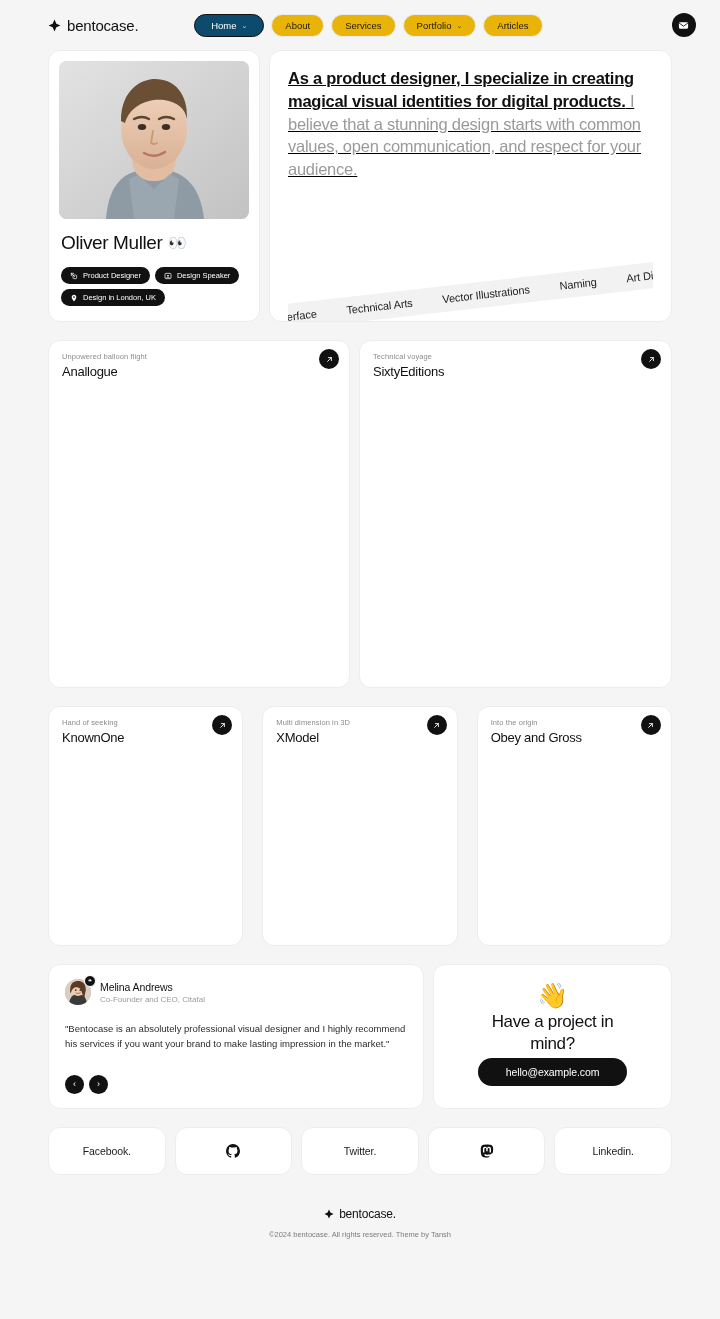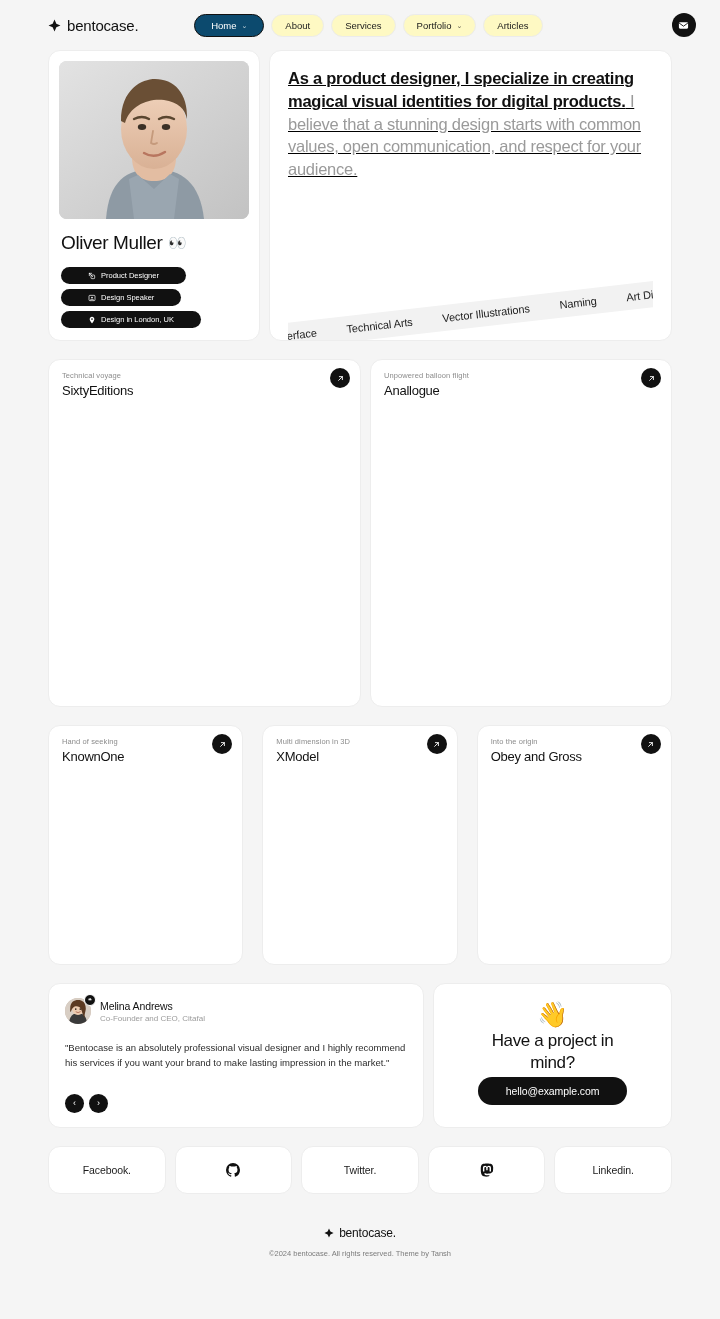--- a/index.html
+++ b/index.html
@@ -40,21 +40,21 @@
   }
   .nav-item {
     display: flex;
     align-items: center;
     gap: 5px;
     height: 23px;
     padding: 0 13px;
     border-radius: 999px;
     font-size: 9.5px;
     color: #1a1a1a;
-    background: #fef9c3;
+    background: #eab308;
     border: 1px solid #ebebeb;
     white-space: nowrap;
   }
   .nav-item.active {
     background: #0c4a6e;
     color: #ffffff;
     border-color: #111111;
     padding: 0 16px;
   }
   .nav-caret { font-size: 7px; opacity: .75; line-height: 1; }
@@ -116,21 +116,21 @@
     margin: 13px 0 0 2px;
   }
   .tag {
     display: inline-flex;
     align-items: center;
     gap: 5px;
     background: #111111;
     color: #ffffff;
     border-radius: 999px;
     height: 17px;
-    padding: 0 27px;
+    padding: 0 9px;
     font-size: 7.5px;
     white-space: nowrap;
   }
   .tag svg { width: 8px; height: 8px; display: block; flex: none; }
 
   .intro-card {
     flex: 1;
     padding: 16px 18px 0 18px;
     min-height: 272px;
     display: flex;
@@ -421,35 +421,35 @@
             <span>Technical Arts</span>
             <span>Vector Illustrations</span>
             <span>Naming</span>
             <span>Art Direction</span>
           </div>
         </div>
       </div>
     </div>
 
     <div class="row2">
+      <div class="card c2">
+        <div class="proj-head">
+          <div class="proj-kicker">Unpowered balloon flight</div>
+          <div class="proj-title">Anallogue</div>
+          <div class="arrow-btn">
+            <svg viewBox="0 0 24 24">
+              <path d="M7 17 L17 7 M9 7 h8 v8" stroke="#fff" stroke-width="2.4" fill="none" stroke-linecap="round" stroke-linejoin="round"></path>
+            </svg>
+          </div>
+        </div>
+      </div>
       <div class="card c1">
         <div class="proj-head">
           <div class="proj-kicker">Technical voyage</div>
           <div class="proj-title">SixtyEditions</div>
-          <div class="arrow-btn">
-            <svg viewBox="0 0 24 24">
-              <path d="M7 17 L17 7 M9 7 h8 v8" stroke="#fff" stroke-width="2.4" fill="none" stroke-linecap="round" stroke-linejoin="round"></path>
-            </svg>
-          </div>
-        </div>
-      </div>
-      <div class="card c2">
-        <div class="proj-head">
-          <div class="proj-kicker">Unpowered balloon flight</div>
-          <div class="proj-title">Anallogue</div>
           <div class="arrow-btn">
             <svg viewBox="0 0 24 24">
               <path d="M7 17 L17 7 M9 7 h8 v8" stroke="#fff" stroke-width="2.4" fill="none" stroke-linecap="round" stroke-linejoin="round"></path>
             </svg>
           </div>
         </div>
       </div>
     </div>
 
     <div class="row3">

